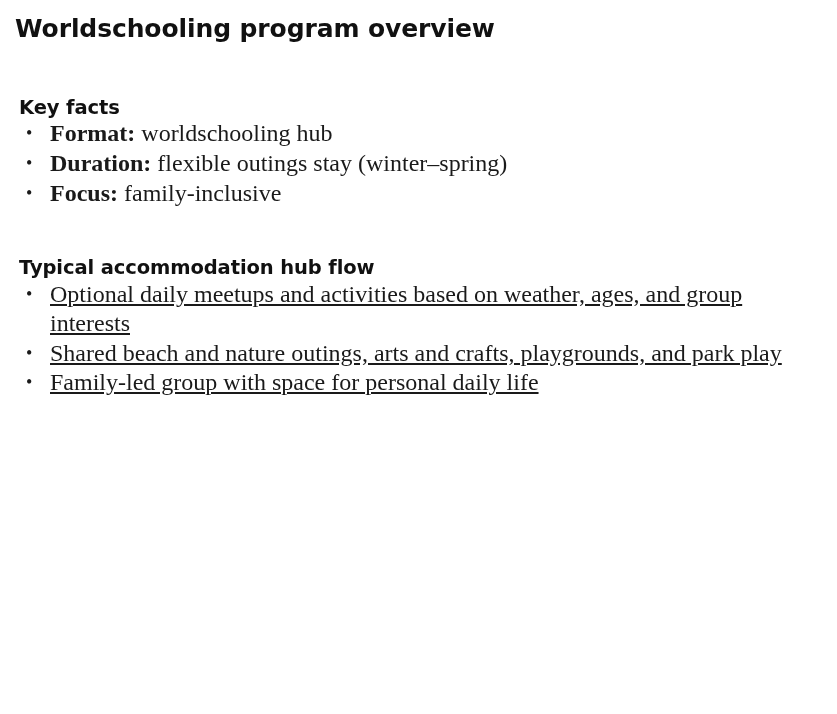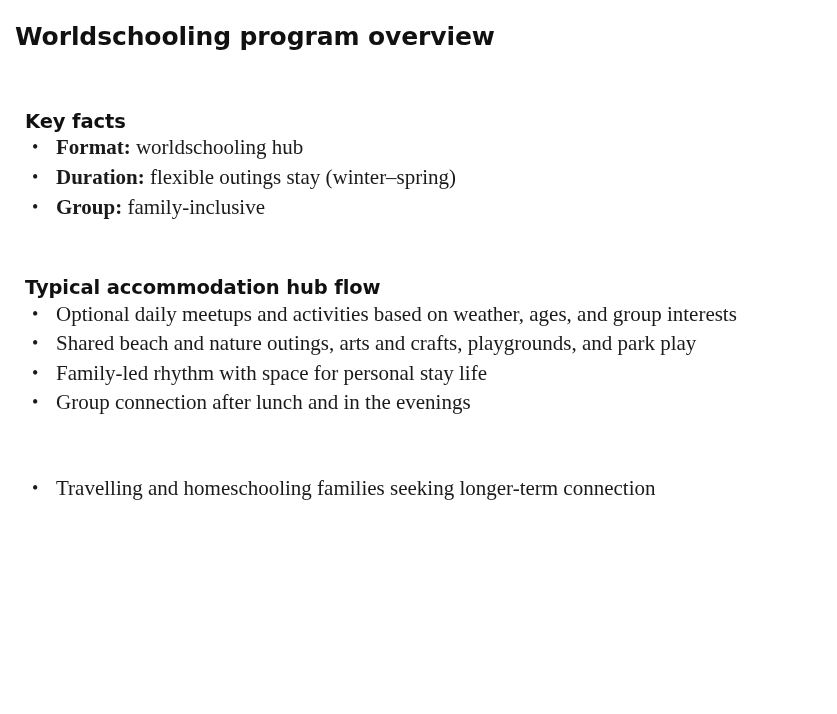--- a/index.html
+++ b/index.html
@@ -12,21 +12,21 @@
   body {
     width: 837px;
     height: 714px;
     overflow: hidden;
     color: #1a1a1a;
     font-family: "Liberation Serif", "DejaVu Serif", serif;
     -webkit-font-smoothing: antialiased;
   }
 
   .page {
-    padding: 8px 15px;
+    padding: 0 15px;
     box-sizing: border-box;
     width: 837px;
   }
 
   
   .page-title {
     font-family: "DejaVu Sans", "Liberation Sans", sans-serif;
     font-weight: bold;
     font-size: 25px;
     line-height: 1.2;
@@ -41,53 +41,53 @@
     font-weight: bold;
     font-size: 19.5px;
     line-height: 1.2;
     letter-spacing: -0.1px;
     color: #111111;
     margin: 0;
   }
 
   
   .section {
-    margin: 10px;
+    margin: 4px;
   }
   .section-key-facts   { padding-top: 48px; }
   .section-hub-flow    { padding-top: 44px; }
   .section-suited-for  { padding-top: 46px; }
 
   
   ul.bullets {
     list-style: none;
     margin: 0;
     padding: 0;
   }
 
   ul.bullets li {
     position: relative;
     padding-left: 31px;
-    font-size: 21px;
+    font-size: 24px;
     line-height: 29.6px;
     color: #1a1a1a;
   }
 
   ul.bullets li::before {
     content: "\2022";
     position: absolute;
     left: 7px;
     top: 0;
     font-size: 18px;
     line-height: 29.6px;
     color: #1a1a1a;
   }
 
   .list-key-facts  { padding-top: 20px; }
-  .list-hub-flow   { padding-top: 21px; }
+  .list-hub-flow   { padding-top: 21px; text-decoration: underline; }
   .list-suited-for { padding-top: 22px; }
 
   .label {
     font-weight: bold;
   }
 
   
   .list-key-facts li { line-height: 30px; }
   .list-key-facts li::before { line-height: 30px; }
 </style>
@@ -101,44 +101,38 @@
   <section class="section section-key-facts">
     <h2 class="section-title">Key facts</h2>
     <ul class="bullets list-key-facts">
       <li>
         <span class="label">Format:</span><span> worldschooling hub</span>
       </li>
       <li>
         <span class="label">Duration:</span><span> flexible outings stay (winter–spring)</span>
       </li>
       <li>
-        <span class="label">Group:</span><span> family-inclusive</span>
+        <span class="label">Focus:</span><span> family-inclusive</span>
       </li>
     </ul>
   </section>
 
   <section class="section section-hub-flow">
     <h2 class="section-title">Typical accommodation hub flow</h2>
     <ul class="bullets list-hub-flow">
       <li>
         <span>Optional daily meetups and activities based on weather, ages, and group interests</span>
       </li>
       <li>
         <span>Shared beach and nature outings, arts and crafts, playgrounds, and park play</span>
       </li>
       <li>
-        <span>Family-led rhythm with space for personal stay life</span>
-      </li>
-      <li>
-        <span>Group connection after lunch and in the evenings</span>
+        <span>Family-led group with space for personal daily life</span>
       </li>
     </ul>
   </section>
 
   <section class="section section-suited-for">
     <ul class="bullets list-suited-for">
-      <li>
-        <span>Travelling and homeschooling families seeking longer-term connection</span>
-      </li>
     </ul>
   </section>
 
 </div>
 
 </body></html>

